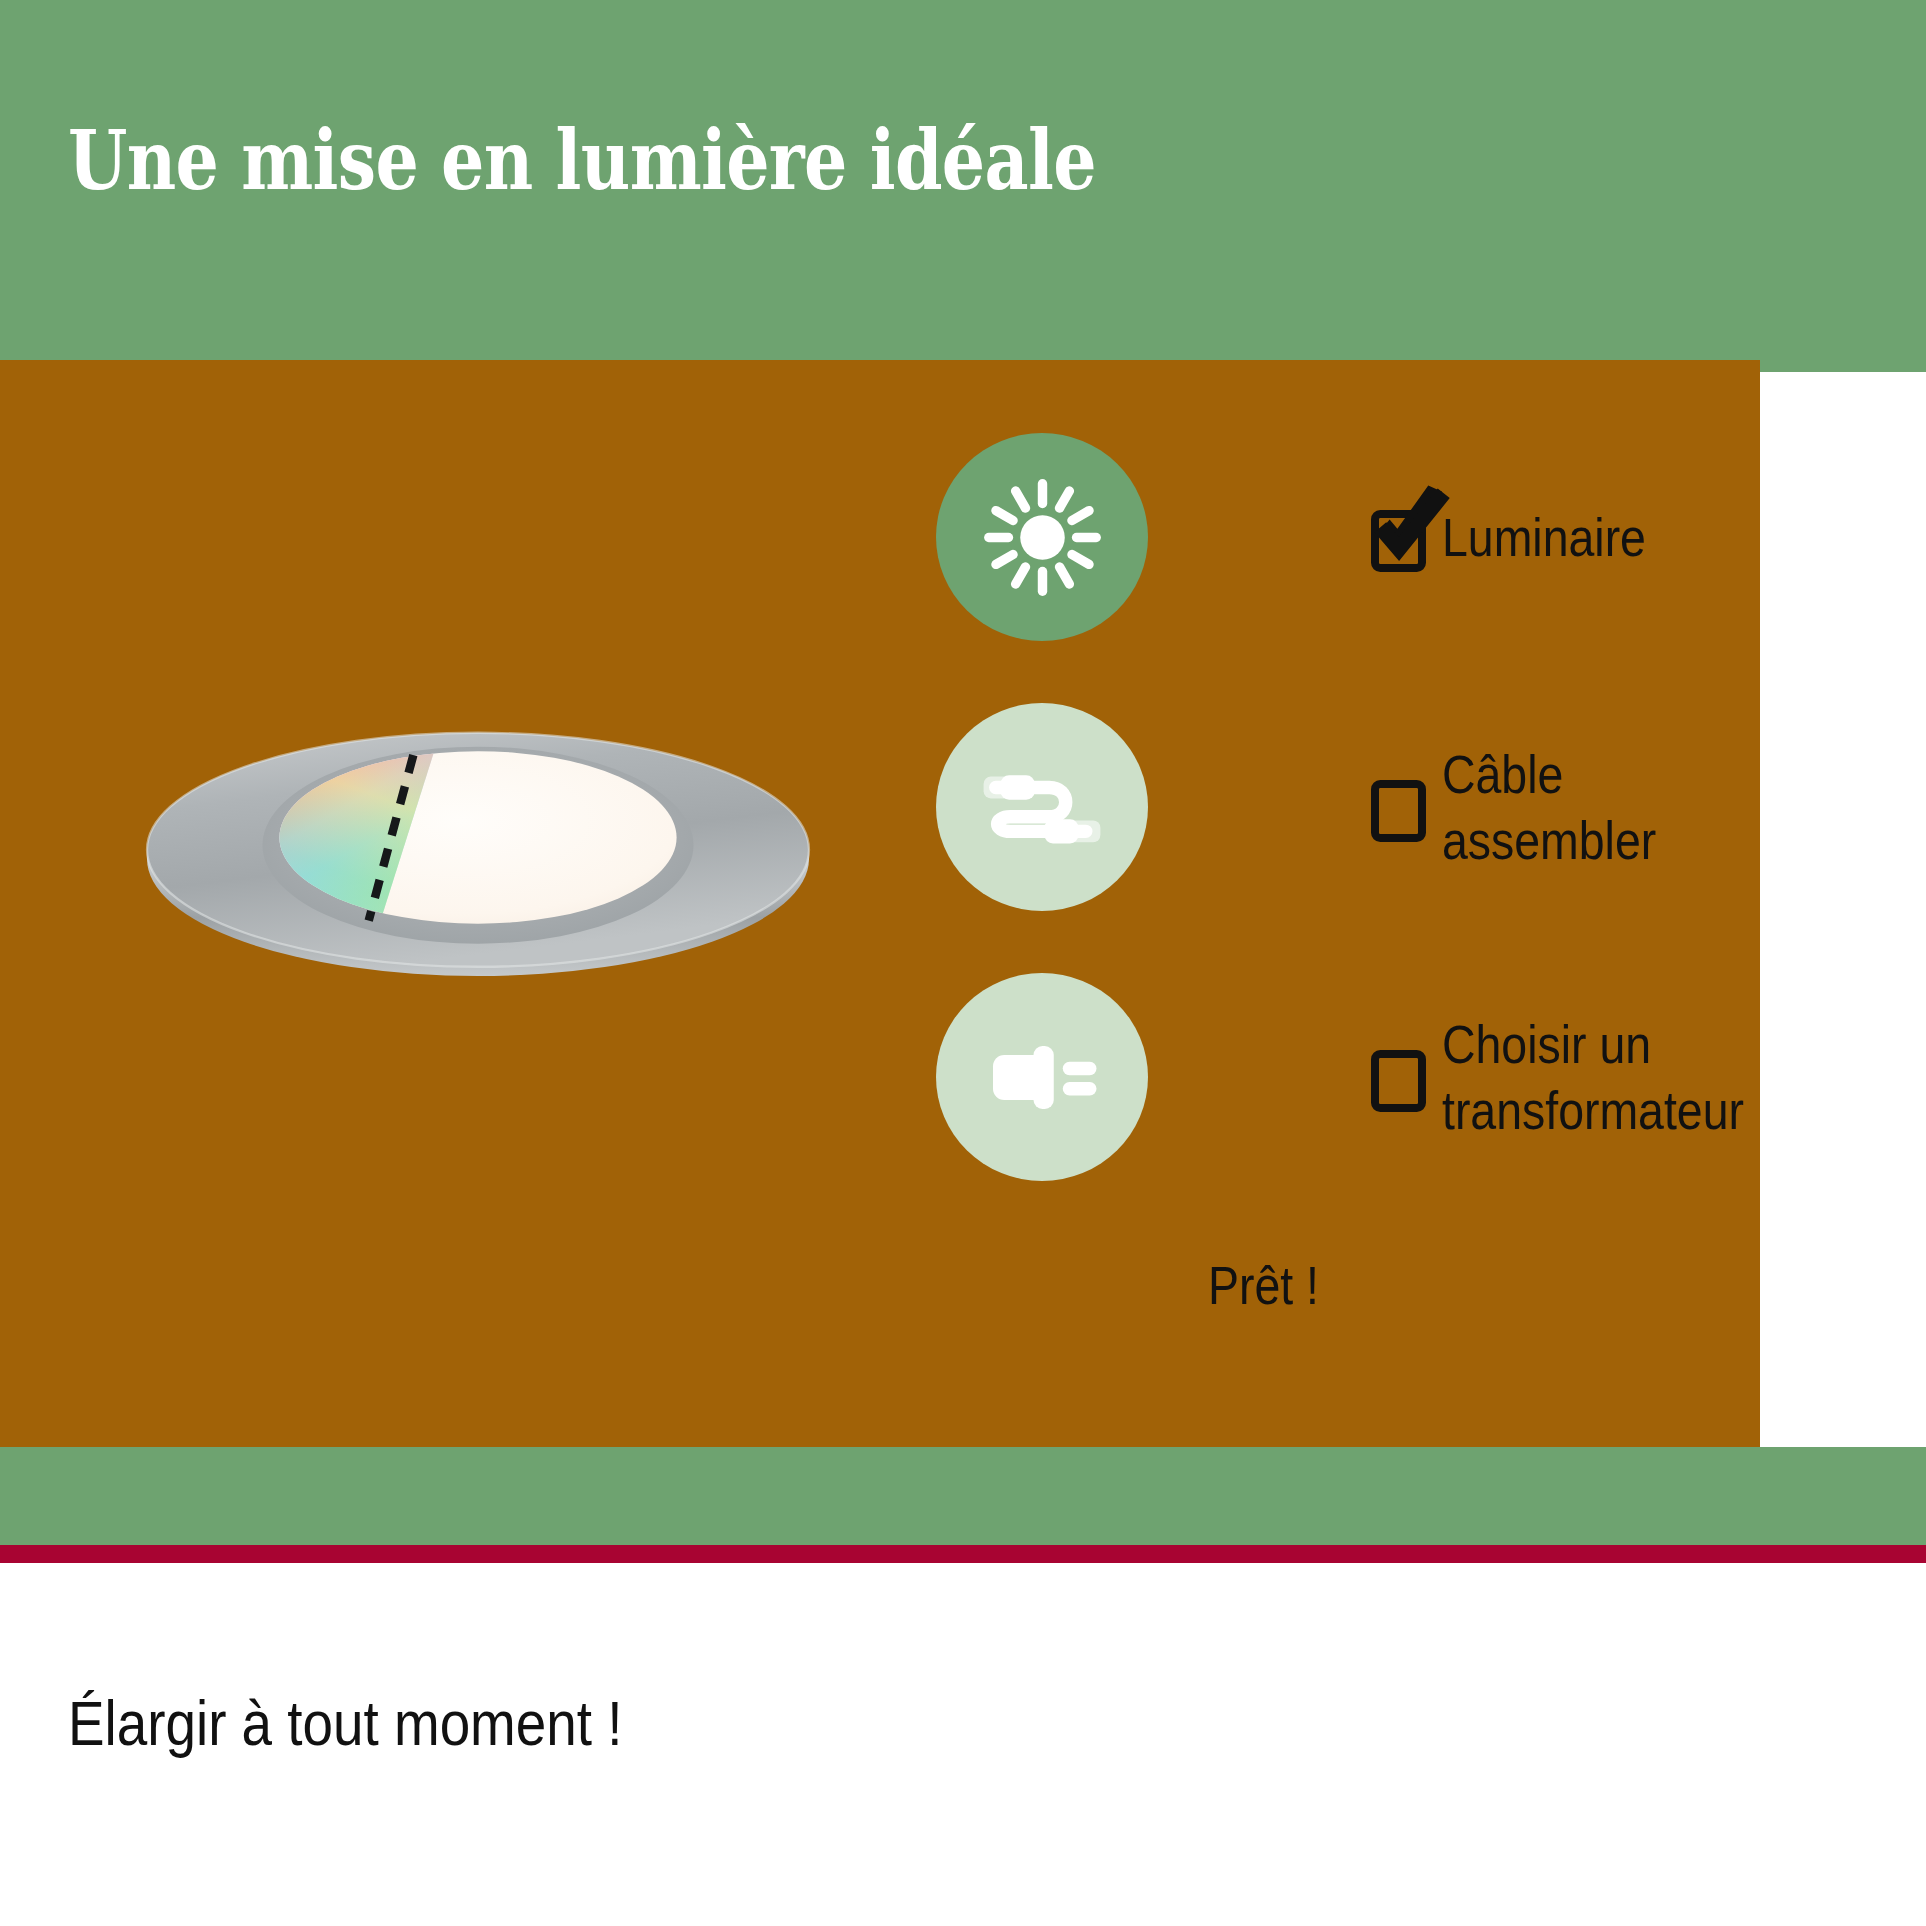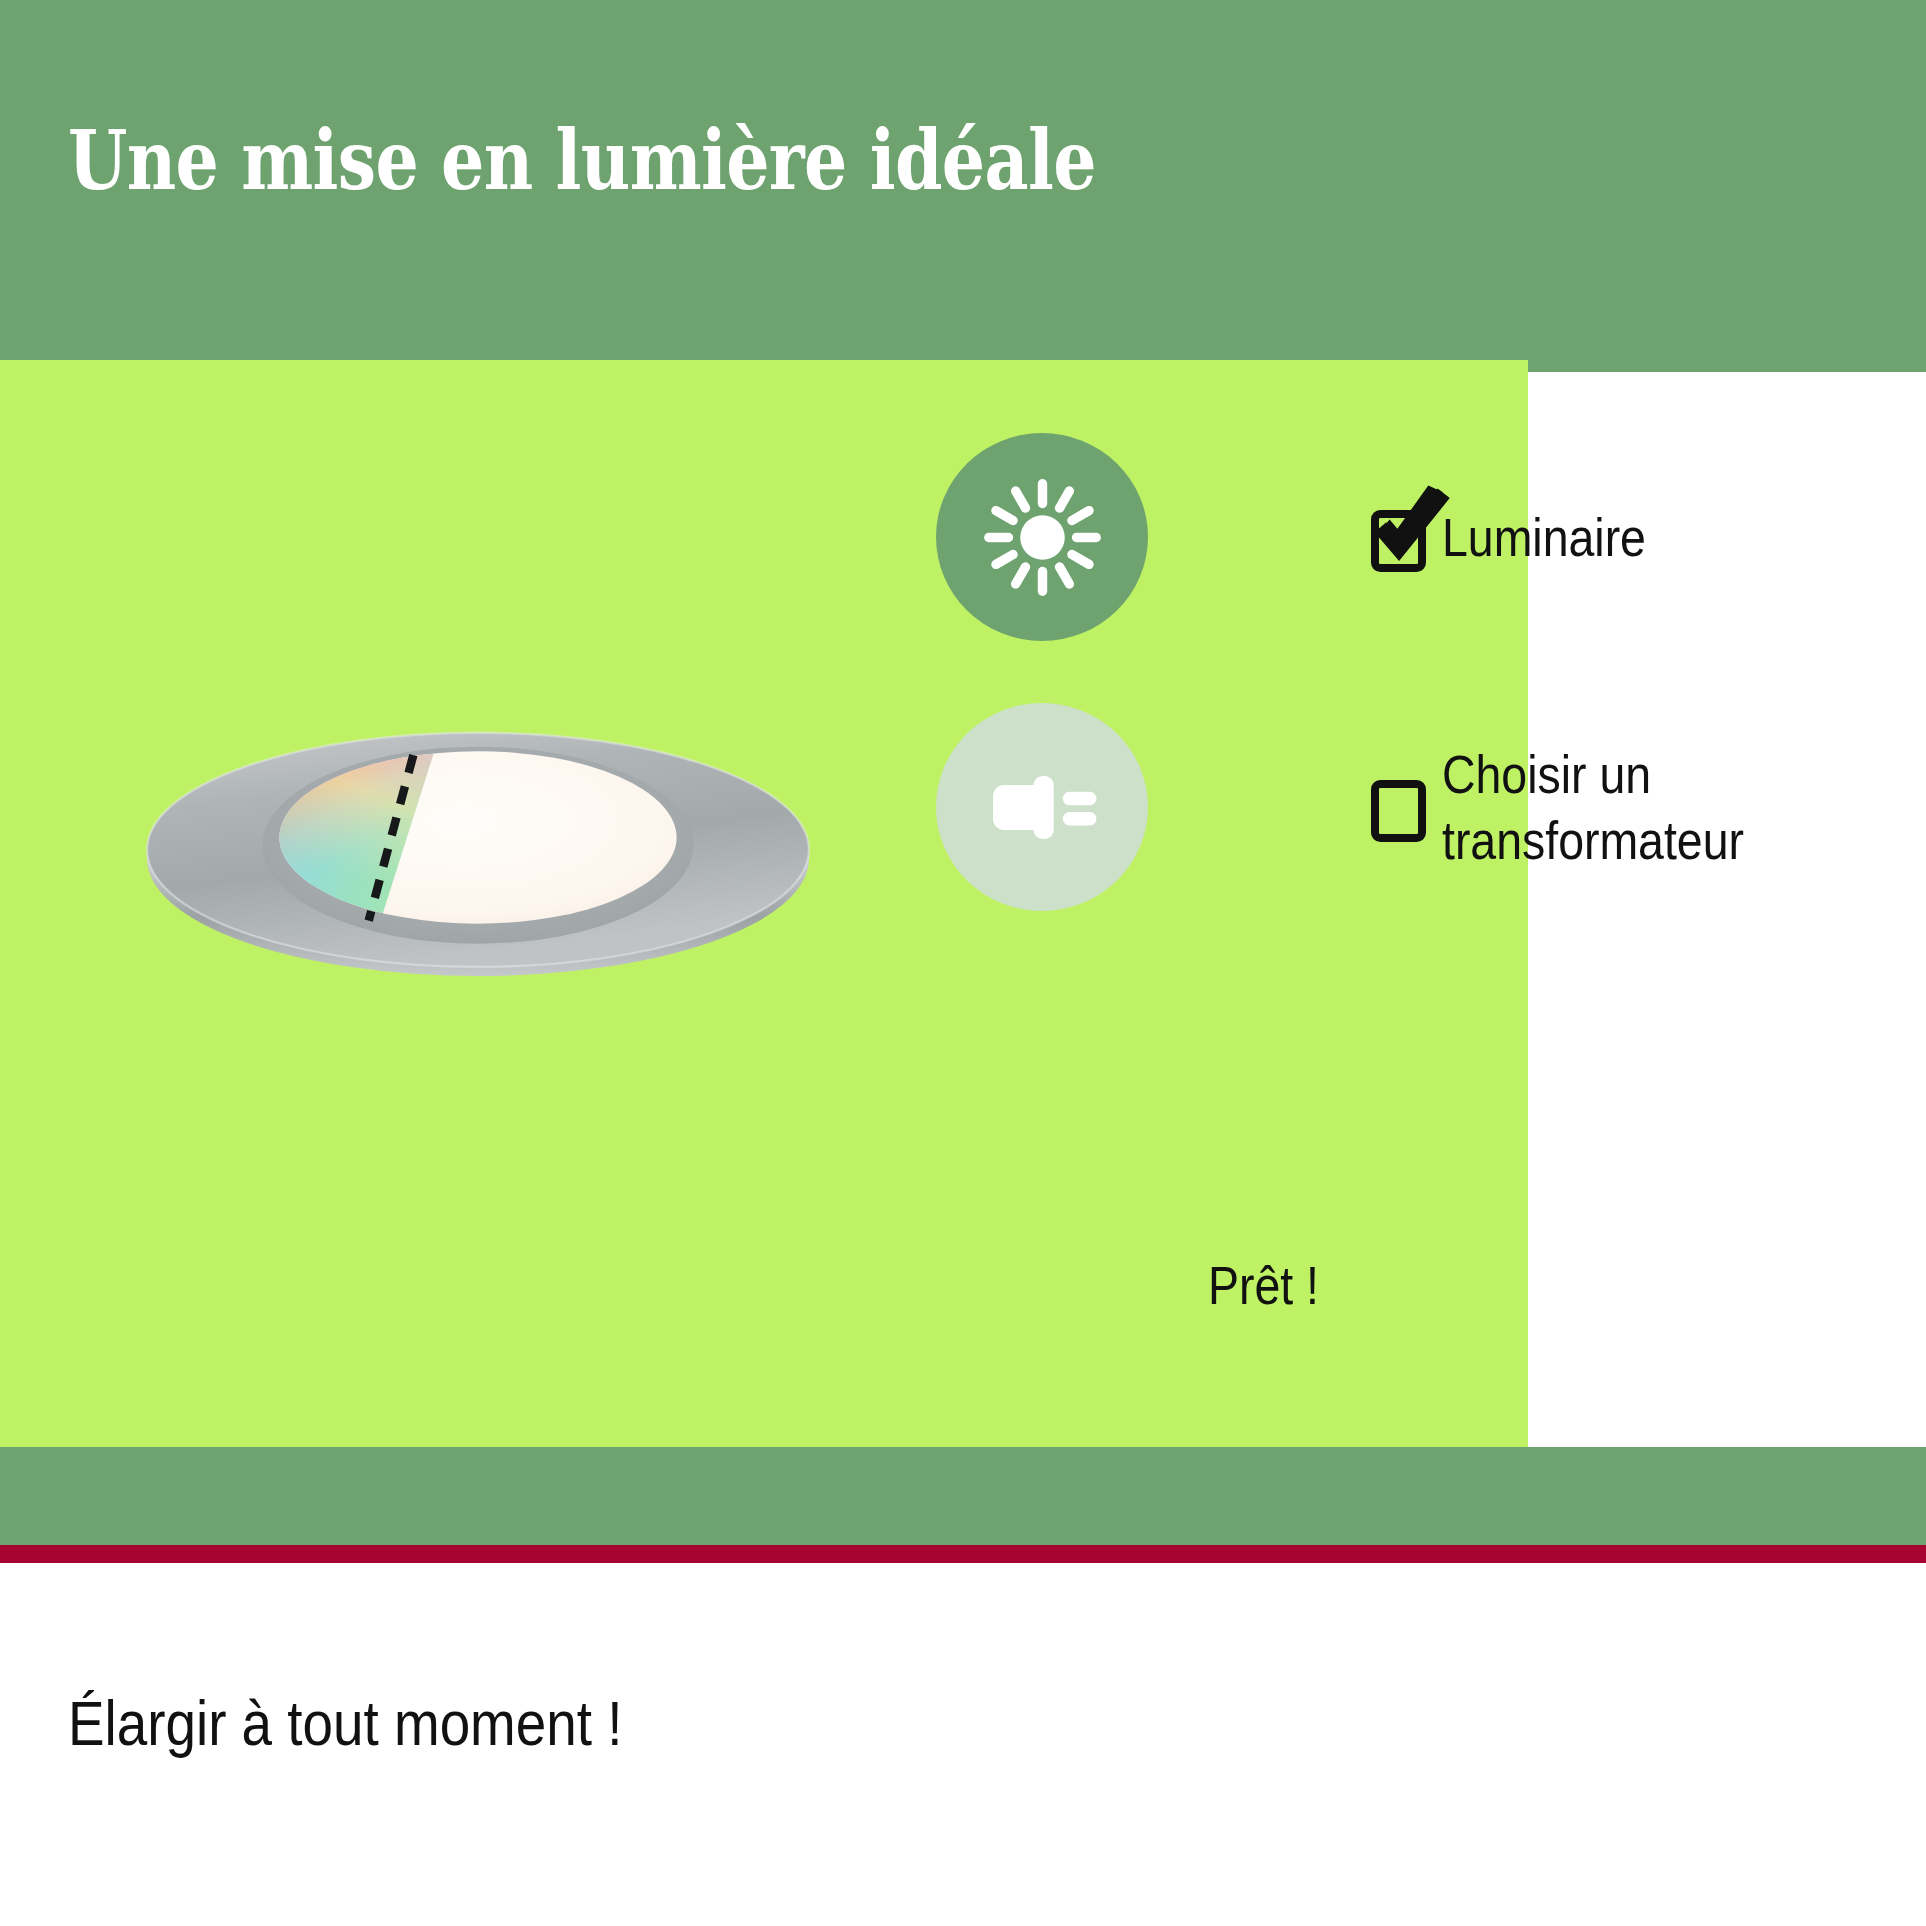--- a/index.html
+++ b/index.html
@@ -39,23 +39,23 @@
     transform: scaleX(0.82);
     transform-origin: left center;
     white-space: nowrap;
   }
 
   
   .content {
     position: absolute;
     left: 0;
     top: 360px;
-    width: 1528px;
+    width: 1760px;
     height: 1087px;
-    background: #bef264;
+    background: #a16207;
   }
 
   
   .product-figure {
     position: absolute;
     left: 139px;
     top: 362px;
     width: 678px;
     height: 254px;
   }
@@ -294,20 +294,41 @@
         <span class="box"></span>
         <svg class="tick" viewBox="0 0 110 110">
           <path d="M18 58 L40 82 L96 10 L78 2 L38 58 L28 46 Z" fill="#111111"></path>
           <path d="M16 56 L40 84 L98 12" fill="none" stroke="#111111" stroke-width="20" stroke-linecap="butt" stroke-linejoin="miter"></path>
         </svg>
       </div>
 
       <div class="check-label">Luminaire</div>
     </div>
 
+    <div class="check-row">
+      <div class="icon-circle light">
+        <svg width="146" height="146" viewBox="0 0 120 120" aria-hidden="true">
+
+          <path d="M22 44 H66 C84 44 84 68 66 68 H34 C20 68 20 80 34 80 H96" fill="none" stroke="#ffffff" stroke-width="11" stroke-linecap="round" stroke-linejoin="round"></path>
+
+          <rect x="12" y="35" width="34" height="18" rx="6" fill="#ffffff" opacity="0.55"></rect>
+          <rect x="26" y="34" width="28" height="20" rx="7" fill="#ffffff"></rect>
+
+          <rect x="74" y="71" width="34" height="18" rx="6" fill="#ffffff" opacity="0.55"></rect>
+          <rect x="62" y="70" width="28" height="20" rx="7" fill="#ffffff"></rect>
+        </svg>
+      </div>
+
+      <div class="checkbox">
+        <span class="box"></span>
+      </div>
+
+      <div class="check-label">Câble
+assembler</div>
+    </div>
 
     <div class="check-row">
       <div class="icon-circle light">
         <svg width="135" height="135" viewBox="0 0 120 120" aria-hidden="true">
 
           <rect x="16" y="40" width="52" height="40" rx="10" fill="#ffffff"></rect>
 
           <rect x="52" y="32" width="18" height="56" rx="8" fill="#ffffff"></rect>
 
           <rect x="78" y="46" width="30" height="12" rx="6" fill="#ffffff"></rect>

